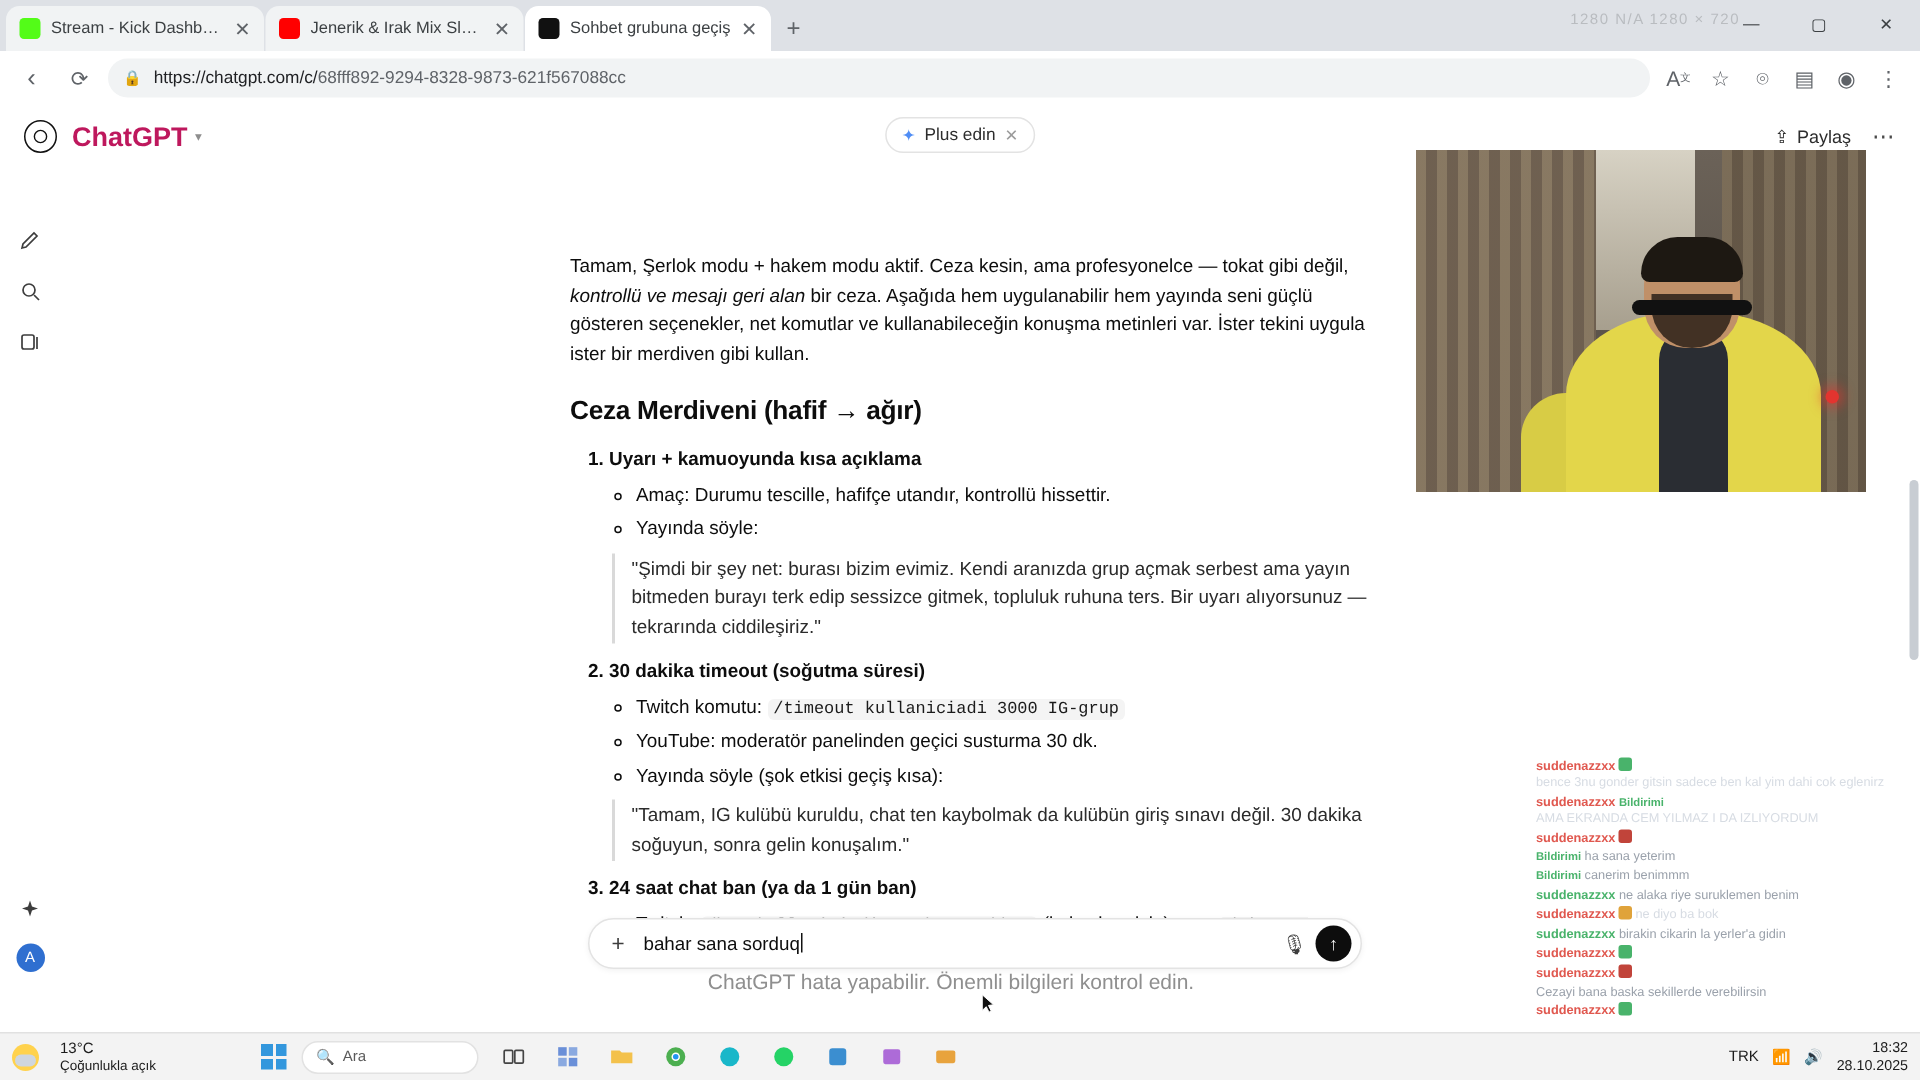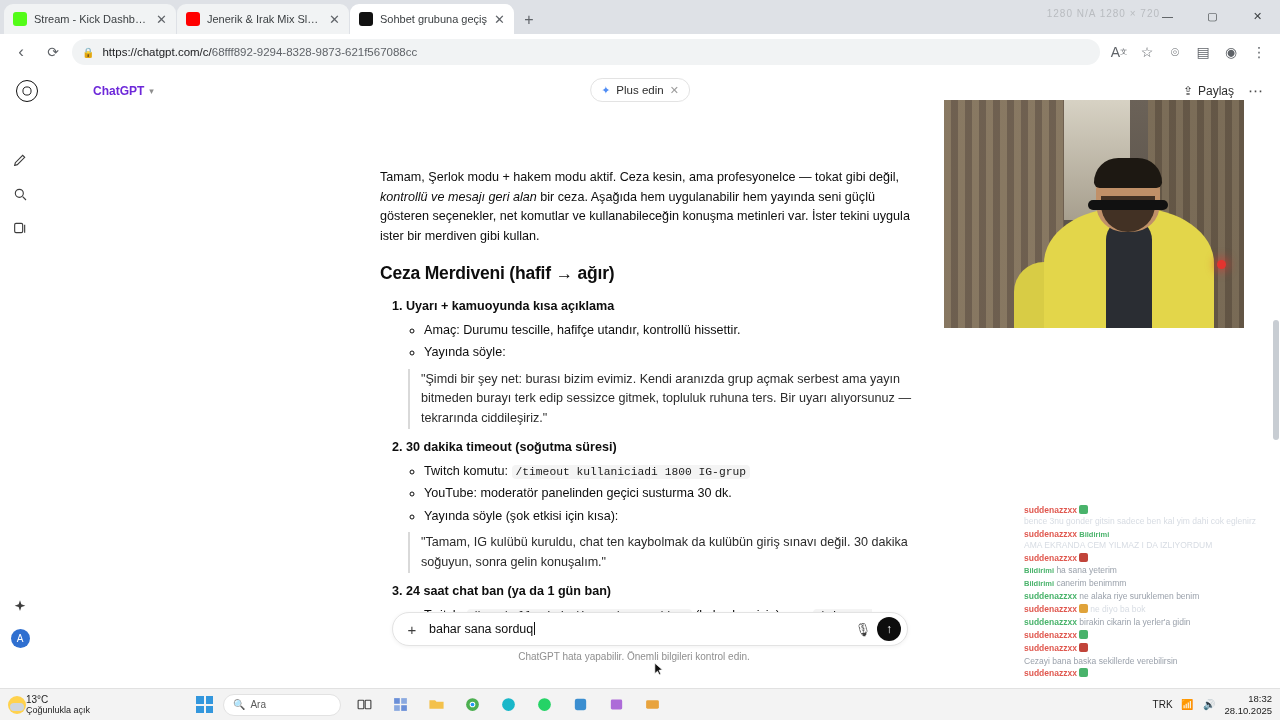--- a/index.html
+++ b/index.html
@@ -48,21 +48,21 @@
   .omnibox .url { color:#5f6368;text-align:right; }
   .omnibox .url b { color:#202124; font-weight:400; }
   .tb-right { display:flex; align-items:center; gap:2px; }
 
   
   .page { position:absolute; left:0; right:0; top:70px; bottom:32px; background:#ffffff; }
   .gpt-header { height:42px; display:flex; align-items:center; padding:0 16px; }
   .gpt-logo { width:22px; height:22px; border-radius:50%; border:1.6px solid #111; margin-right:10px;
     display:flex; align-items:center; justify-content:center; }
   .gpt-logo svg { width:14px; height:14px; }
-  .gpt-title { font-size:12px; font-weight:600; color:#6d28d9;margin-left:45px; }
+  .gpt-title { font-size:18px; font-weight:600; color:#be185d; }
   .chev { font-size:9px; color:#8e8e8e; margin-left:5px; }
   .plus-pill {
     position:absolute; left:50%; transform:translateX(-50%); top:8px;
     height:24px; display:flex; align-items:center; gap:6px; padding:0 10px;
     border:1px solid #e3e3e3; border-radius:14px; font-size:11.5px; color:#2d2d2d; background:#fff;
   }
   .plus-pill .star { color:#4f8df5; font-size:11px; }
   .plus-pill .x { color:#9b9b9b; font-size:11px; }
   .hdr-right { margin-left:auto; display:flex; align-items:center; gap:14px; }
   .share-btn { display:flex; align-items:center; gap:5px; font-size:12px; color:#2d2d2d; }
@@ -103,21 +103,21 @@
     background:#fff; border:1px solid #e3e3e3; border-radius:24px; display:flex; align-items:center;
     padding:0 6px 0 10px; box-shadow:0 1px 4px rgba(0,0,0,.06);
   }
   .composer .plus { font-size:15px; color:#3d3d3d; width:18px; text-align:center; }
   .composer .cinput { flex:1 1 auto; font-size:12.5px; color:#0d0d0d; padding-left:8px; position:relative; }
   .composer .caret { display:inline-block; width:1px; height:13px; background:#111; vertical-align:-2px; margin-left:1px; }
   .mic { width:20px; text-align:center; color:#3d3d3d; font-size:13px; }
   .sendbtn { width:24px; height:24px; border-radius:50%; background:#0d0d0d; color:#fff;
     display:flex; align-items:center; justify-content:center; font-size:12px; margin-left:4px; }
   .disclaimer { position:absolute; left:0; right:12px; bottom:26px; text-align:center;
-    font-size:10px; color:#8f8f8f; }
+    font-size:14px; color:#8f8f8f; }
 
   
   .video {
     position:absolute; left:944px; top:100px; width:300px; height:228px;
     background:linear-gradient(180deg,#6b6258 0%,#4f4840 100%); overflow:hidden;
   }
   .v-wallL { position:absolute; left:0; top:0; width:120px; height:100%;
     background:repeating-linear-gradient(90deg,#8a7a63 0 7px,#6f6050 7px 14px); opacity:.95; }
   .v-wallR { position:absolute; right:0; top:0; width:96px; height:100%;
     background:repeating-linear-gradient(90deg,#7d6e58 0 7px,#645645 7px 14px); opacity:.9; }
@@ -149,21 +149,21 @@
   .cmod { color:#49b36b; font-weight:700; font-size:7.5px; }
   .ctext { color:#d7dce3; }
   .ctext.grey { color:#9aa1ab; }
   .watermark { position:absolute; right:130px; top:626px; text-align:left; color:#c9c9c9;
     font-size:13px; font-weight:300; }
   .watermark small { display:block; font-size:9px; color:#bdbdbd; margin-top:2px; }
 
   
   .taskbar { position:absolute; left:0; right:0; bottom:0; height:32px; background:#f3f3f3;
     display:flex; align-items:center; border-top:1px solid #e1e1e1; }
-  .weather { display:flex; align-items:center; gap:0; padding-left:8px; width:196px; font-size:10px;
+  .weather { display:flex; align-items:center; gap:14px; padding-left:8px; width:174px; font-size:10px;
     color:#1c1c1c; }
   .weather .wicon { width:18px; height:18px; border-radius:50%; background:#ffd24d; position:relative; }
   .weather .wicon:after { content:""; position:absolute; left:2px; bottom:3px; width:14px; height:8px;
     background:#cfd6de; border-radius:6px; }
   .weather .wtxt { line-height:1.15; }
   .tb-center { flex:1 1 auto; display:flex; align-items:center; gap:10px; }
   .win-logo { width:17px; height:17px; display:grid; grid-template-columns:1fr 1fr;
     grid-template-rows:1fr 1fr; gap:2px; }
   .win-logo i { background:#3397dd; display:block; }
   .searchpill { height:22px; background:#fff; border:1px solid #e2e2e2; border-radius:12px;
@@ -289,23 +289,23 @@
           <ul>
             <li>Amaç: Durumu tescille, hafifçe utandır, kontrollü hissettir.</li>
             <li>Yayında söyle:</li>
           </ul>
           <div class="quote">"Şimdi bir şey net: burası bizim evimiz. Kendi aranızda grup açmak serbest ama yayın bitmeden burayı terk edip sessizce gitmek, topluluk ruhuna ters. Bir uyarı alıyorsunuz — tekrarında ciddileşiriz."</div>
         </li>
 
         <li>
           <span>30 dakika timeout (soğutma süresi)</span>
           <ul>
-            <li><span>Twitch komutu: </span><code class="inl">/timeout kullaniciadi 1800 IG-grup</code></li>
+            <li><span>Twitch komutu: </span><code class="inl">/timeout kullaniciadi 3000 IG-grup</code></li>
             <li>YouTube: moderatör panelinden geçici susturma 30 dk.</li>
-            <li>Yayında söyle (şok etkisi için kısa):</li>
+            <li>Yayında söyle (şok etkisi geçiş kısa):</li>
           </ul>
           <div class="quote">"Tamam, IG kulübü kuruldu, chat ten kaybolmak da kulübün giriş sınavı değil. 30 dakika soğuyun, sonra gelin konuşalım."</div>
         </li>
 
         <li>
           <span>24 saat chat ban (ya da 1 gün ban)</span>
           <ul>
             <li>
               <span>Twitch: </span><code class="inl">/ban kullaniciadi IG-dısı-sohbet</code><span> (kalıcı ban için) veya </span><code class="inl">/timeout kullaniciadi 86400 IG-grup</code>
             </li>

